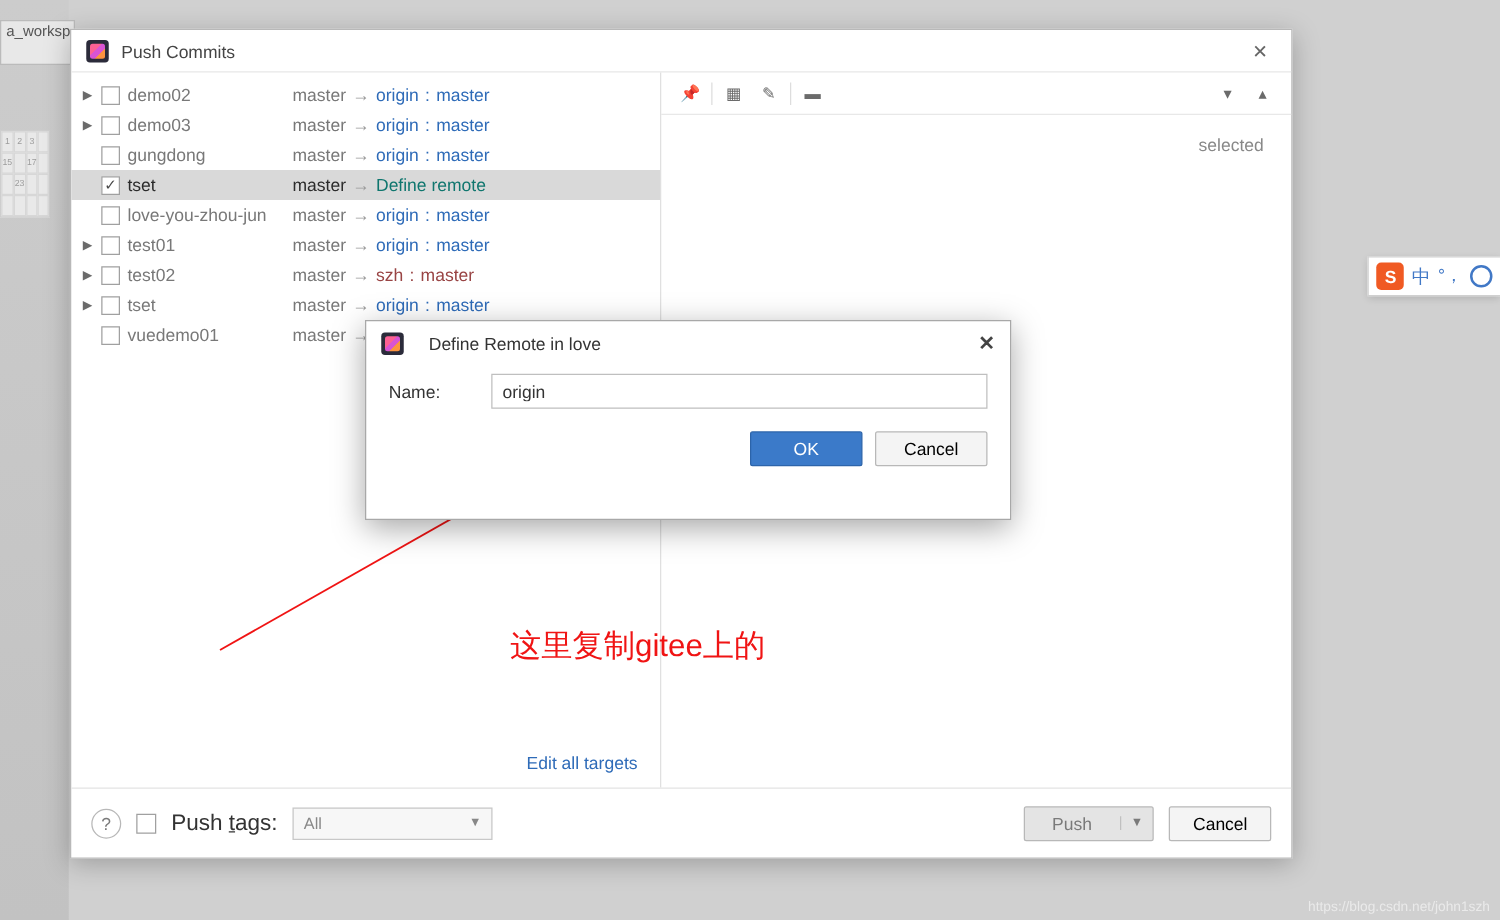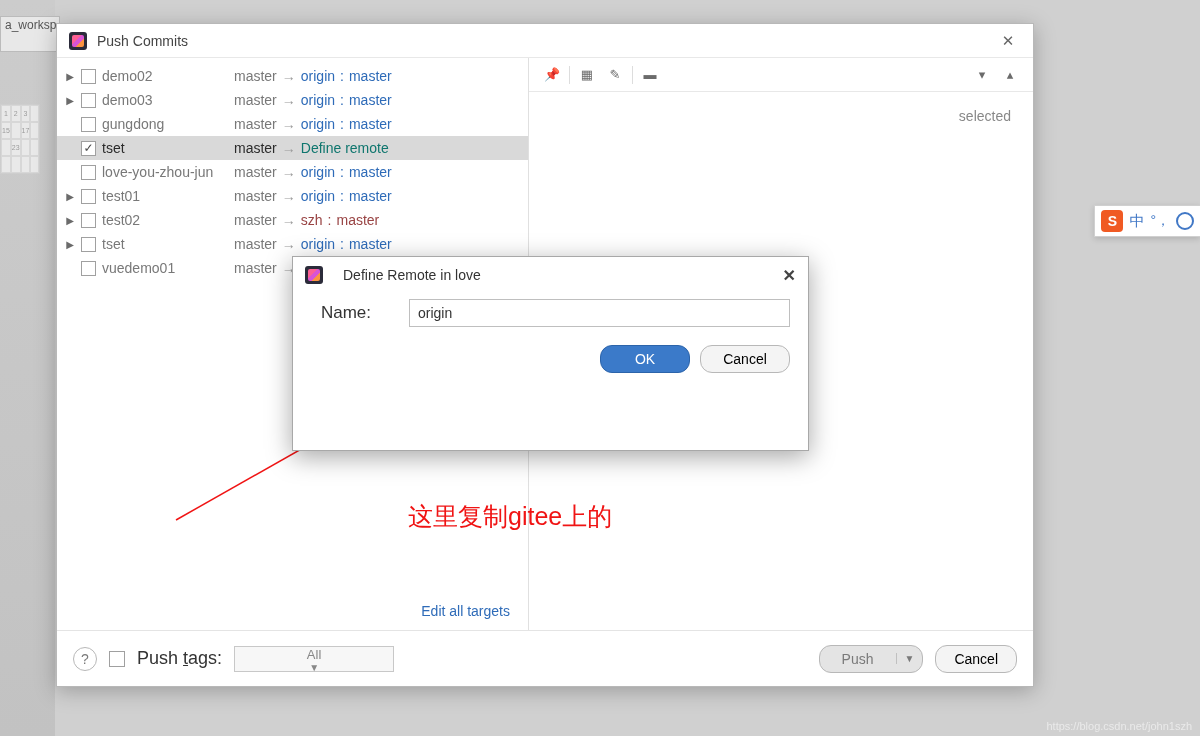--- a/index.html
+++ b/index.html
@@ -41,33 +41,33 @@
 .tb-icon{width:22px;height:22px;display:flex;align-items:center;justify-content:center;color:#6b6b6b;font-size:13px;}
 .tb-spacer{flex:1;}
 .right-content{flex:1;display:flex;align-items:flex-start;justify-content:flex-end;padding:16px 22px;}
 .no-commits{color:#888;font-size:14px;}
 
 .footer{height:56px;border-top:1px solid #e4e4e4;display:flex;align-items:center;padding:0 16px;gap:12px;}
 .help-circle{width:24px;height:24px;border:1px solid #b8b8b8;border-radius:50%;display:flex;align-items:center;justify-content:center;color:#7a7a7a;font-size:14px;}
 .push-tags-chk{width:16px;height:16px;border:1px solid #a0a0a0;}
 .push-tags-lbl{font-size:18px;color:#333;}
 .push-tags-lbl u{text-decoration:underline;}
-.tag-select{width:160px;height:26px;border:1px solid #c8c8c8;background:#f7f7f7;display:flex;align-items:center;padding:0 8px;font-size:13px;color:#888;justify-content:space-between;flex-direction:column;}
+.tag-select{width:160px;height:26px;border:1px solid #c8c8c8;background:#f7f7f7;display:flex;align-items:center;padding:0 8px;font-size:13px;color:#888;justify-content:space-between;}
 .footer-spacer{flex:1;}
-.btn{height:28px;padding:0 18px;border:1px solid #b8b8b8;background:#f4f4f4;font-size:14px;display:flex;align-items:center;border-radius:12px;cursor:pointer;}
+.btn{height:28px;padding:0 18px;border:1px solid #b8b8b8;background:#f4f4f4;font-size:14px;display:flex;align-items:center;border-radius:2px;cursor:pointer;}
 .btn.split{padding:0;background:#e4e4e4;color:#7a7a7a;}
 .btn.split .main{padding:0 22px;font-weight:500;}
 .btn.split .caret{border-left:1px solid #c0c0c0;padding:0 8px;font-size:10px;}
 
-.define-dialog{position:absolute;left:292px;top:256px;width:517px;height:195px;background:#fff;border:1px solid #a8a8a8;box-shadow:0 6px 24px rgba(0,0,0,.35);}
+.define-dialog{position:absolute;left:292px;top:256px;width:517px;height:160px;background:#fff;border:1px solid #a8a8a8;box-shadow:0 6px 24px rgba(0,0,0,.35);}
 .define-title{height:36px;display:flex;align-items:center;padding:0 12px;}
 .define-title .t{font-size:14px;color:#333;margin-left:10px;}
 .define-close{margin-left:auto;font-size:16px;color:#444;cursor:pointer;font-weight:700;}
 .form-row{display:flex;align-items:center;padding:6px 18px;}
-.form-lbl{width:70px;text-align:center;margin-right:28px;font-size:17px;color:#333;}
+.form-lbl{width:70px;text-align:left;margin-right:12px;font-size:14px;color:#333;}
 .form-input{flex:1;height:28px;border:1px solid #bfbfbf;padding:0 8px;font-size:14px;color:#333;}
 .form-input.focused{border:1px solid #6aa3e8;box-shadow:0 0 0 2px rgba(88,150,220,.35);}
 .define-footer{display:flex;justify-content:flex-end;gap:10px;padding:12px 18px;}
 .btn-ok{background:#3b7ac9;border:1px solid #2c64aa;color:#fff;width:90px;justify-content:center;}
 .btn-cancel{width:90px;justify-content:center;}
 
 .annotation{position:absolute;left:408px;top:500px;font-size:25px;color:#f01414;font-family:"Microsoft YaHei",sans-serif;}
 .arrow-svg{position:absolute;left:170px;top:372px;pointer-events:none;}
 
 .ime-float{position:absolute;right:0;top:205px;height:32px;background:#fff;border:1px solid #d0d0d0;border-right:none;display:flex;align-items:center;padding:0 6px;gap:6px;box-shadow:0 2px 6px rgba(0,0,0,.15);}

